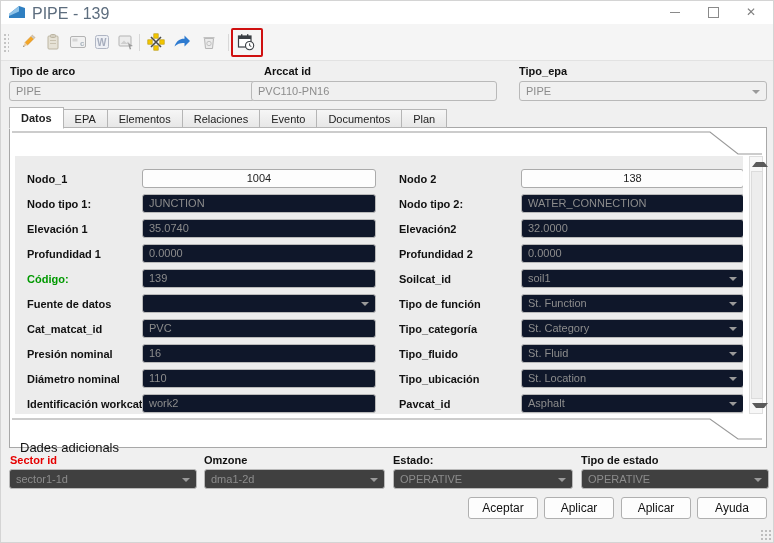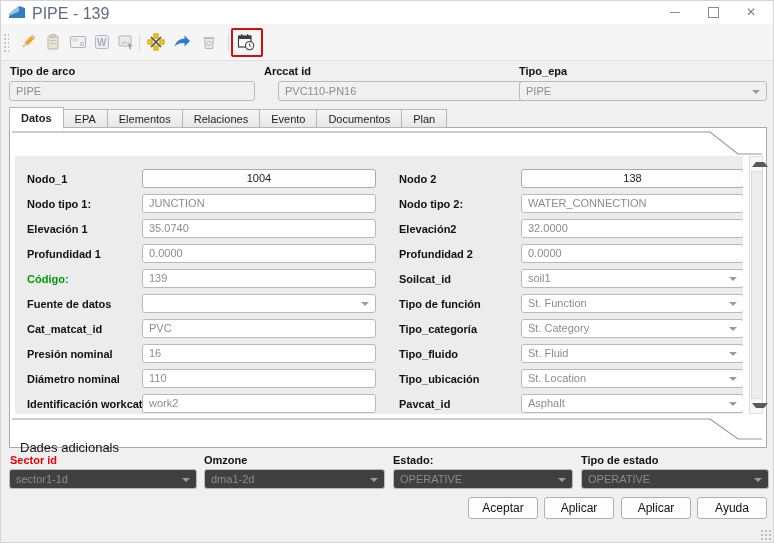--- a/index.html
+++ b/index.html
@@ -37,21 +37,21 @@
   .panel{position:absolute;left:8px;top:126px;width:758px;height:321px;background:#ffffff;
     border:1px solid #a8a8a8;box-sizing:border-box;}
   .grp-line{position:absolute;left:0;}
   .grp-title{position:absolute;left:10px;font-size:13px;color:#111;margin-top:16px;}
   .scroll{position:absolute;left:5px;top:28px;width:728px;height:258px;background:#ececec;overflow:hidden;}
   .frow{position:absolute;left:0;width:100%;height:20px;}
   .lbl{position:absolute;top:4px;font-size:11px;font-weight:bold;color:#111;white-space:nowrap;}
   .lbl.l{left:12px;} .lbl.r{left:384px;}
   .lbl.green{color:#009900;text-align:right;} 
   .field{position:absolute;top:0;height:19px;box-sizing:border-box;border:1px solid #b9b9b9;border-radius:3px;
-    background:#ffffff;font-size:11px;color:#8c8c8c;line-height:17px;padding:0 6px;}
+    background:#0f172a;font-size:11px;color:#8c8c8c;line-height:17px;padding:0 6px;}
   .field.l{left:127px;width:234px;} .field.r{left:506px;width:223px;}
   .field.nodebtn{background:#fdfdfd;color:#222;text-align:center;border-color:#ababab;}
   .sel .arr{position:absolute;right:6px;top:7px;width:0;height:0;border-left:4px solid transparent;
     border-right:4px solid transparent;border-top:4px solid #9a9a9a;}
   
   .sbar{position:absolute;left:739px;top:28px;width:14px;height:258px;background:#f7f7f7;border:1px solid #dedede;box-sizing:border-box;}
   .sarrow{position:absolute;left:2px;width:8px;height:0;border-left:4px solid transparent;border-right:4px solid transparent;}
   .sarrow.up{top:5px;border-bottom:5px solid #5a5a5a;}
   .sarrow.down{bottom:5px;border-top:5px solid #5a5a5a;}
   .sthumb{position:absolute;left:1px;top:14px;width:10px;height:226px;background:#ededed;border:1px solid #dcdcdc;}
@@ -162,21 +162,21 @@
         <circle cx="12.6" cy="12.6" r="4.1" fill="#ffffff" stroke="#3a3f44" stroke-width="1.1"></circle>
         <path d="M12.6 10.4 L12.6 12.7 L14.3 13.4" stroke="#3a3f44" stroke-width="1" fill="none"></path>
         </svg>
     </div>
   </div>
 
   <span class="hlabel" style="left:9px">Tipo de arco</span>
   <span class="hlabel" style="left:263px">Arccat id</span>
   <span class="hlabel" style="left:518px">Tipo_epa</span>
   <div class="hfield" style="left:8px;width:246px"><span>PIPE</span></div>
-  <div class="hfield" style="left:277px;width:246px"><span>PVC110-PN16</span></div>
+  <div class="hfield" style="left:250px;width:246px"><span>PVC110-PN16</span></div>
   <div class="hfield sel" style="left:518px;width:248px">
     <span>PIPE</span>
     <span class="arr" style="position:absolute;right:6px;top:8px;width:0;height:0;border-left:4px solid transparent;border-right:4px solid transparent;border-top:4px solid #9a9a9a;"></span>
   </div>
 
   <div class="tabs">
     <div class="tab active">Datos</div>
     <div class="tab">EPA</div>
     <div class="tab">Elementos</div>
     <div class="tab">Relaciones</div>

